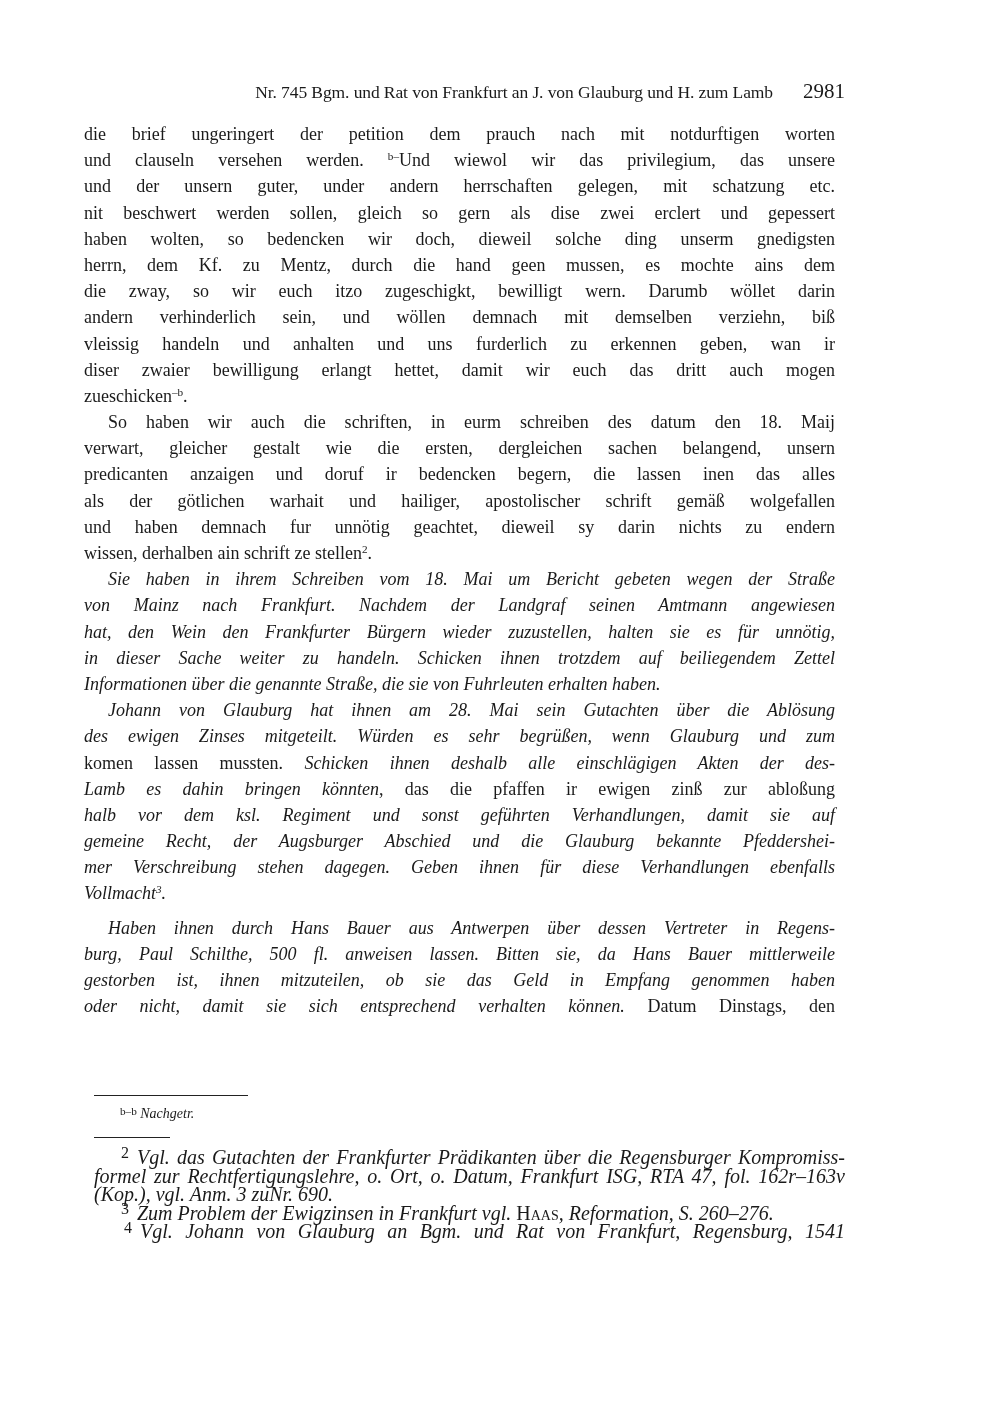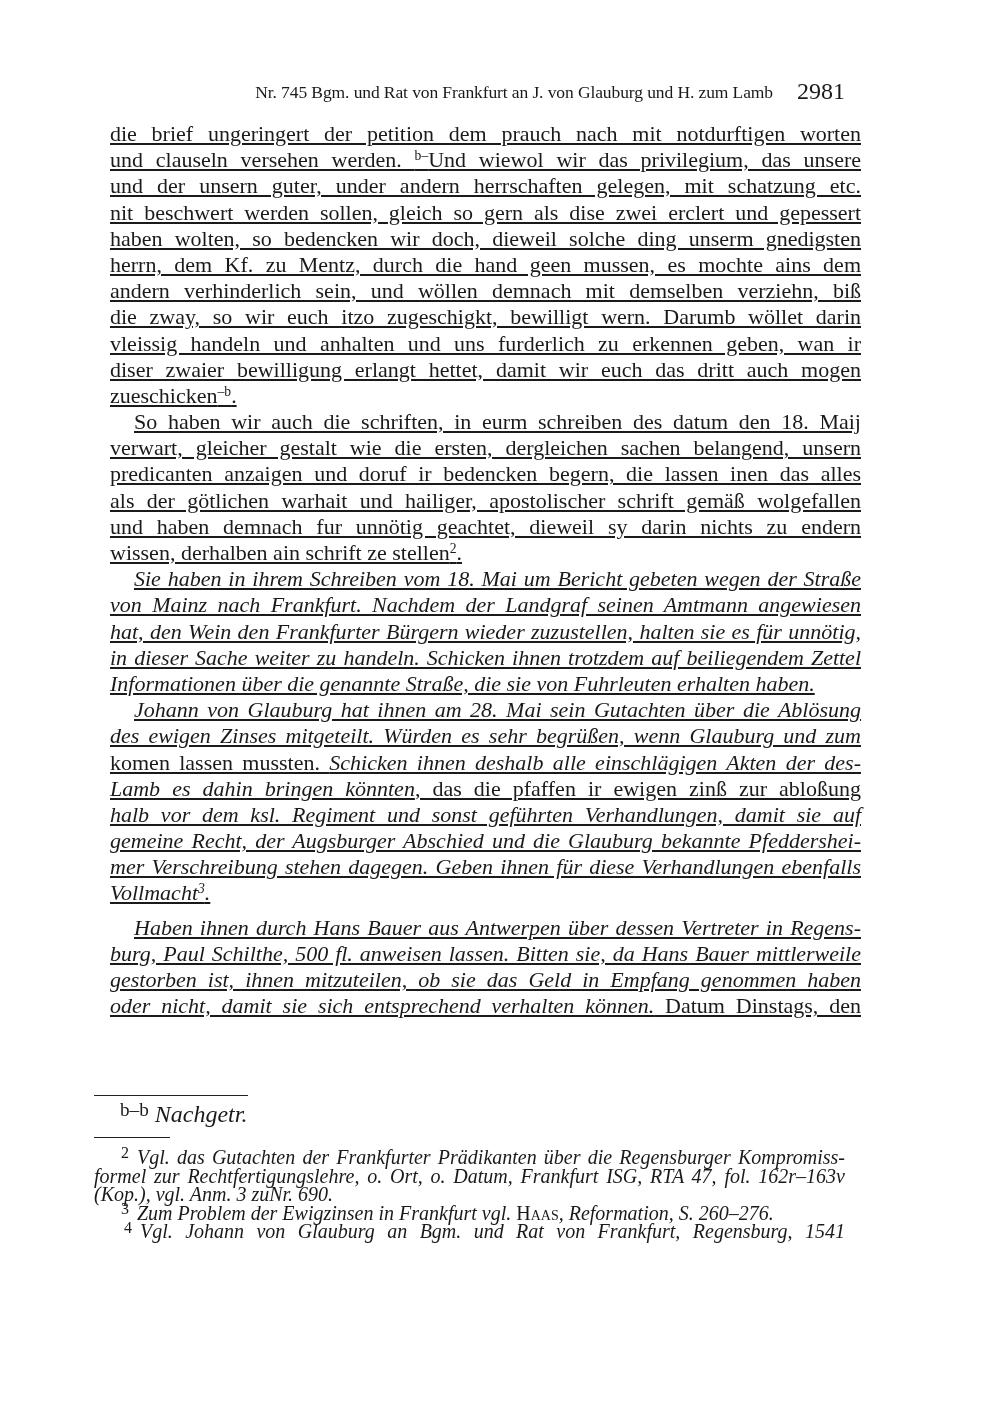--- a/index.html
+++ b/index.html
@@ -2,32 +2,32 @@
 <html><head>
 <meta charset="utf-8">
 <style>
   html, body { margin: 0; padding: 0; background: #ffffff; }
   body { width: 1004px; height: 1418px; position: relative; overflow: hidden;
          font-family: "Liberation Serif", "DejaVu Serif", serif; color: #1a1a1a; }
   .page { position: absolute; left: 0; top: 0; width: 1004px; height: 1418px; }
   .running-head { position: absolute; left: 94px; width: 751px; top: 80px; height: 24px;
                   font-size: 17.5px; line-height: 24px; }
   .rh-title { position: absolute; right: 72px; top: 0; white-space: nowrap; letter-spacing: -0.1px; }
-  .rh-page { position: absolute; right: 0; top: -1px; font-size: 24px; }
-  .body { position: absolute; left: 110px; top: 121px; width: 751px; font-size: 22px; line-height: 26.2px; text-decoration: underline; }
+  .rh-page { position: absolute; right: 0; top: -1px; font-size: 21px; }
+  .body { position: absolute; left: 84px; top: 121px; width: 751px; font-size: 18px; line-height: 26.2px; }
   .ln { display: block; height: 26.2px; white-space: nowrap; overflow: visible;
         text-align: justify; text-align-last: justify; }
   .ln.last { text-align-last: left; }
   .ln.ind { padding-left: 24px; }
   .it { font-style: italic; }
   sup { font-size: 0.62em; line-height: 0; vertical-align: 0.55em; }
   .gap { height: 8px; }
   .rule1 { position: absolute; left: 94px; top: 1095px; width: 154px; height: 0; border-top: 1px solid #222; }
   .rule2 { position: absolute; left: 94px; top: 1137px; width: 76px; height: 0; border-top: 1px solid #222; }
-  .fn-b { position: absolute; left: 120px; top: 1102px; font-size: 24px; line-height: 24px; white-space: nowrap; }
+  .fn-b { position: absolute; left: 120px; top: 1102px; font-size: 14px; line-height: 24px; white-space: nowrap; }
   .fn-b sup { font-size: 0.8em; vertical-align: 0.3em; }
   .fns { position: absolute; left: 94px; top: 1148px; width: 751px; font-size: 20px; line-height: 18.6px; font-style: italic; }
   .fns .ln { height: 18.6px; }
   .fns .ln.ind { padding-left: 27px; }
   .fnmark { font-style: normal; font-size: 0.8em; vertical-align: 0.35em; line-height: 0; margin-right: 8px; }
   .sc { font-style: normal; font-variant: small-caps; margin-top: 20px; }
 </style>
 </head>
 <body>
 
@@ -40,22 +40,22 @@
 
   <div class="body">
 
     <div>
       <span class="ln">die brief ungeringert der petition dem prauch nach mit notdurftigen worten</span>
       <span class="ln"><span>und clauseln versehen werden. </span><sup>b–</sup><span>Und wiewol wir das privilegium, das unsere</span></span>
       <span class="ln">und der unsern guter, under andern herrschaften gelegen, mit schatzung etc.</span>
       <span class="ln">nit beschwert werden sollen, gleich so gern als dise zwei erclert und gepessert</span>
       <span class="ln">haben wolten, so bedencken wir doch, dieweil solche ding unserm gnedigsten</span>
       <span class="ln">herrn, dem Kf. zu Mentz, durch die hand geen mussen, es mochte ains dem</span>
+      <span class="ln">die zway, so wir euch itzo zugeschigkt, bewilligt wern. Darumb wöllet darin</span>
       <span class="ln">andern verhinderlich sein, und wöllen demnach mit demselben verziehn, biß</span>
-      <span class="ln">die zway, so wir euch itzo zugeschigkt, bewilligt wern. Darumb wöllet darin</span>
       <span class="ln">vleissig handeln und anhalten und uns furderlich zu erkennen geben, wan ir</span>
       <span class="ln">diser zwaier bewilligung erlangt hettet, damit wir euch das dritt auch mogen</span>
       <span class="ln last"><span>zueschicken</span><sup>–b</sup><span>.</span></span>
     </div>
 
     <div>
       <span class="ln ind">So haben wir auch die schriften, in eurm schreiben des datum den 18. Maij</span>
       <span class="ln">verwart, gleicher gestalt wie die ersten, dergleichen sachen belangend, unsern</span>
       <span class="ln">predicanten anzaigen und doruf ir bedencken begern, die lassen inen das alles</span>
       <span class="ln">als der götlichen warhait und hailiger, apostolischer schrift gemäß wolgefallen</span>

